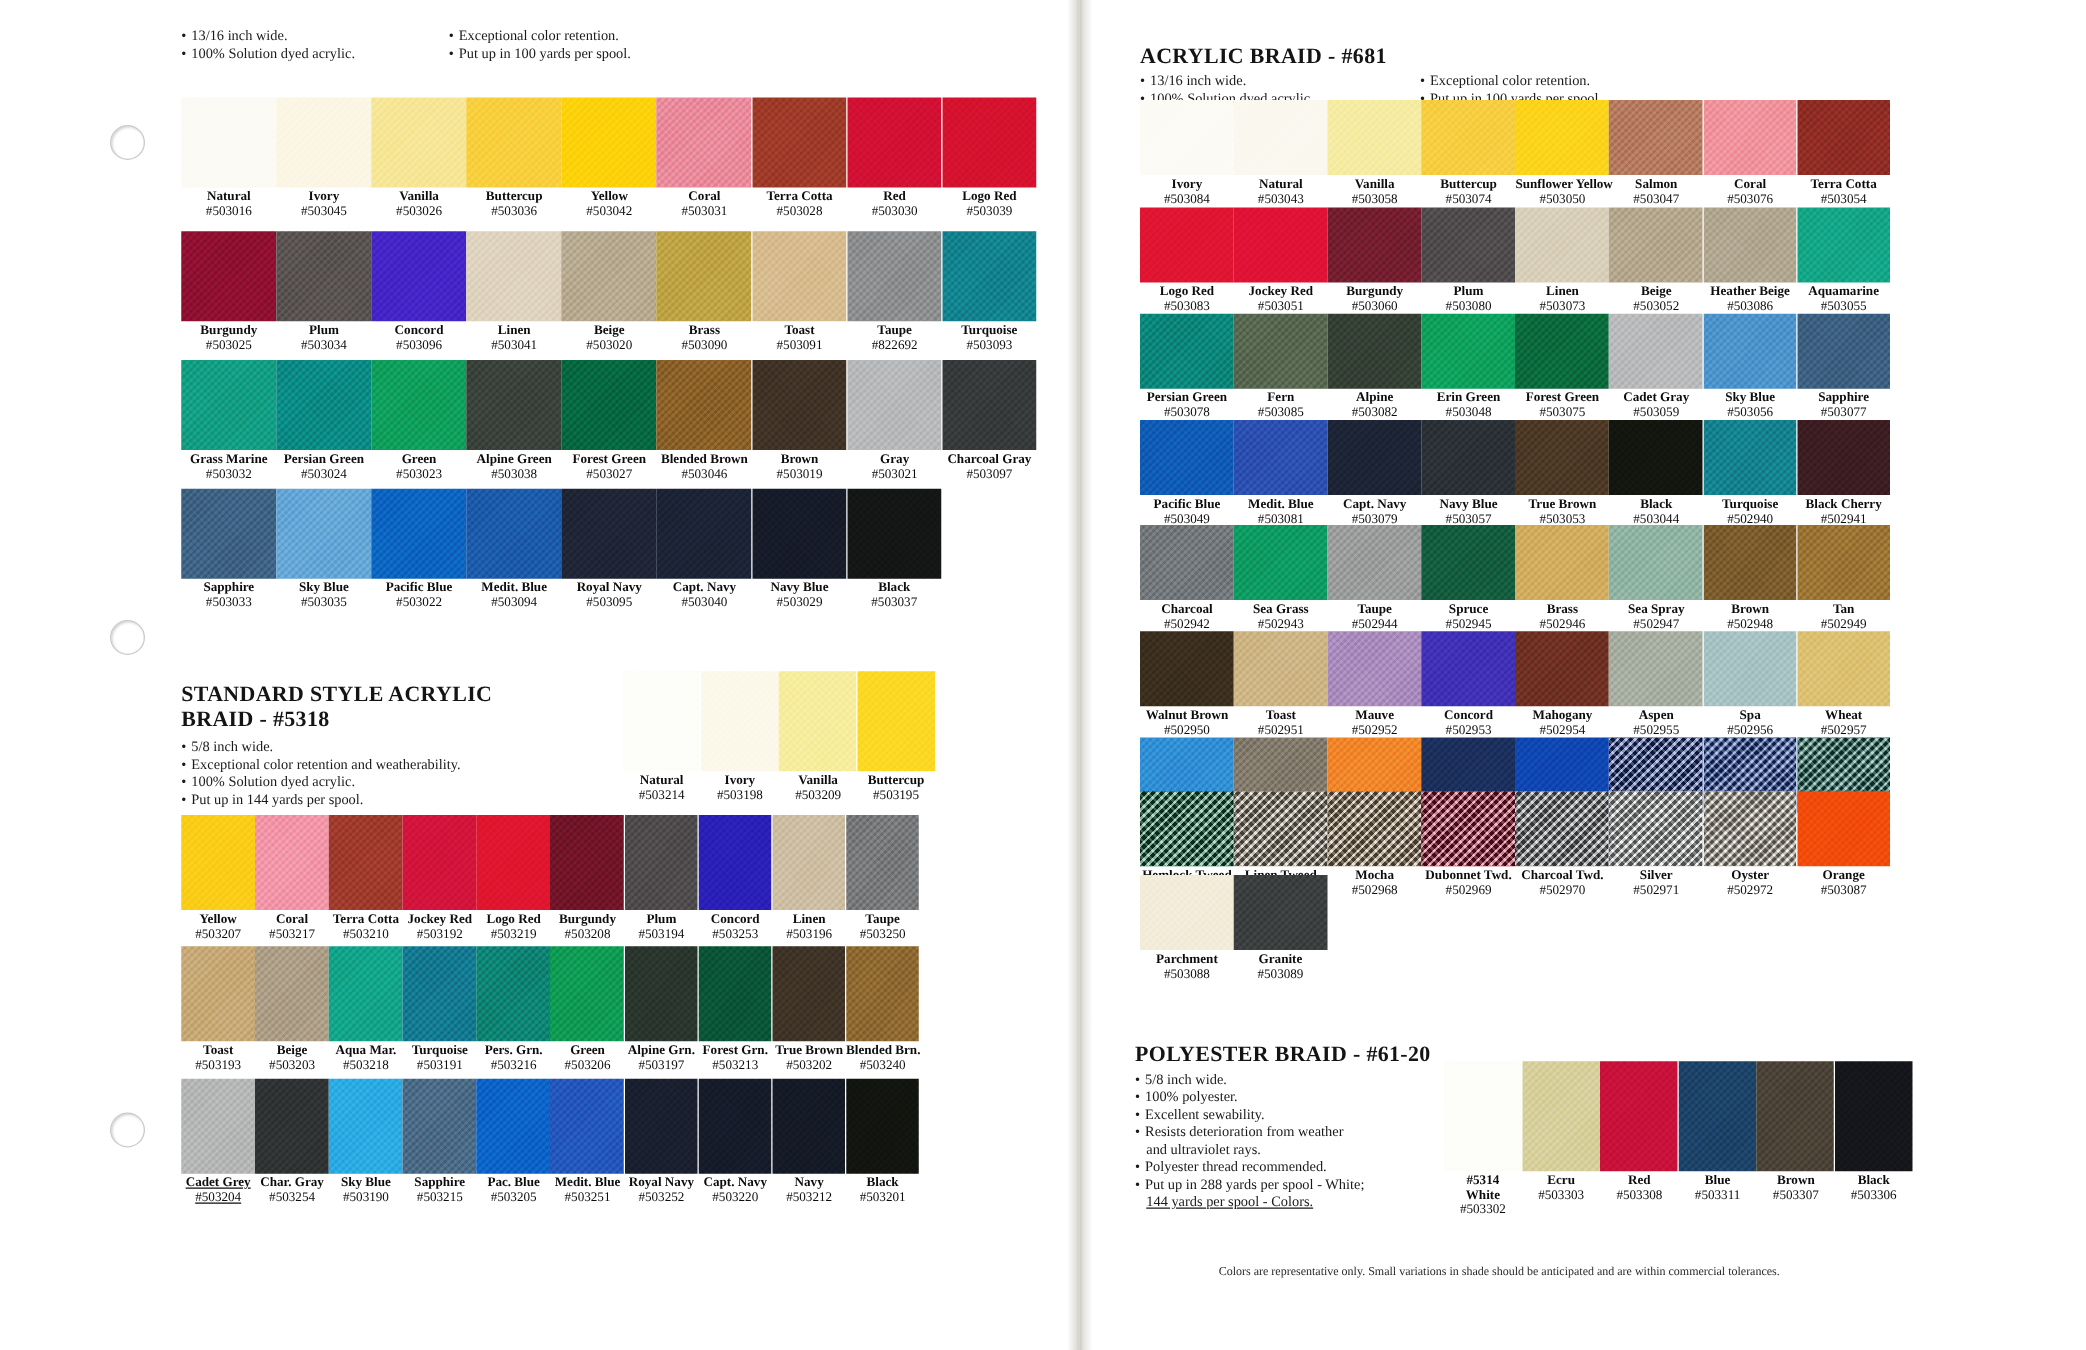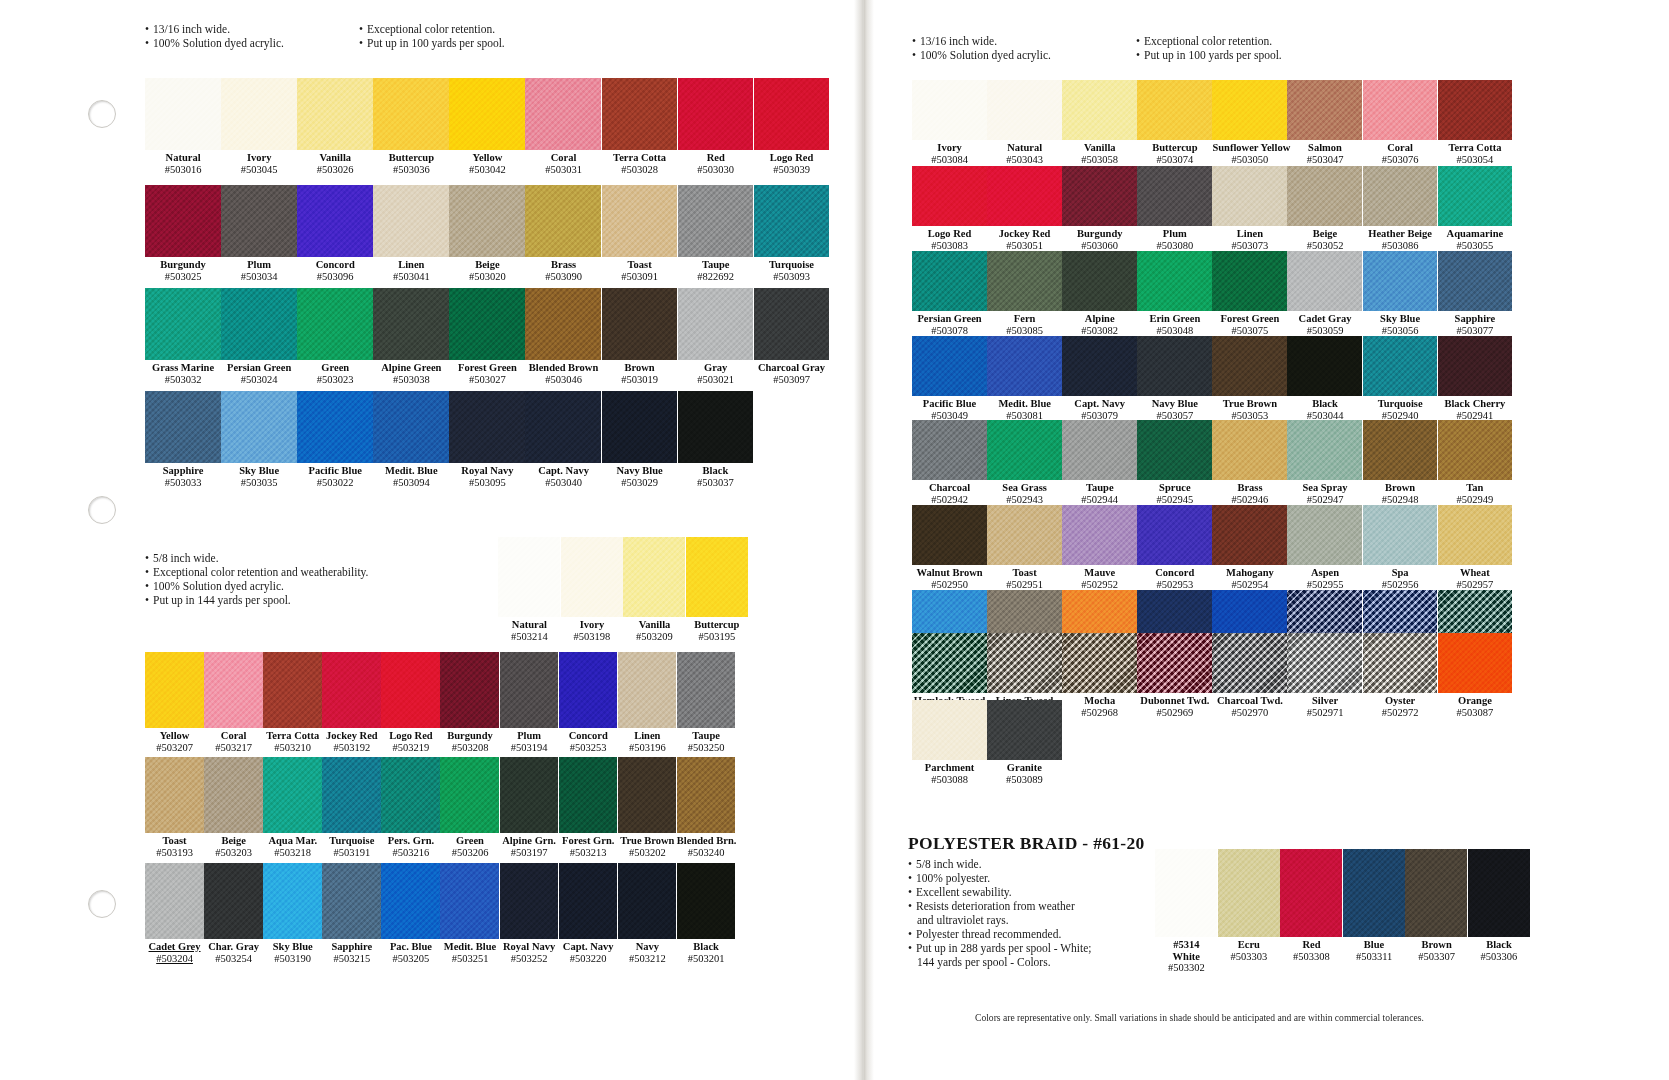--- a/index.html
+++ b/index.html
@@ -348,20 +348,24 @@
         </div>
         <div class="lab" style="width: 75.5px;">
           <div class="nm">Black</div>
           <div class="cd">#503037</div>
         </div>
       </div>
     </div>
   </div>
 
 <div class="section" id="sec-standard" style="left:145px;top:545px;width:350px;">
+  <h2 class="sec-title" style="line-height:20px;">
+    <span>STANDARD STYLE ACRYLIC</span><br>
+    <span>BRAID - #5318</span>
+  </h2>
   <div class="bullets" style="display:flex;flex-direction:column;margin-top:6px;">
     <span class="b">5/8 inch wide.</span>
     <span class="b">Exceptional color retention and weatherability.</span>
     <span class="b">100% Solution dyed acrylic.</span>
     <span class="b">Put up in 144 yards per spool.</span>
   </div>
 </div>
 <div id="std-top">
     <div class="swrow" style="left: 498px; top: 537px;">
       <div class="chips">
@@ -623,20 +627,21 @@
         </div>
         <div class="lab" style="width: 58.5px;">
           <div class="nm">Black</div>
           <div class="cd">#503201</div>
         </div>
       </div>
     </div>
   </div>
 
 <div class="section" id="sec-681" style="left:912px;top:34px;width:640px;">
+  <h2 class="sec-title">ACRYLIC BRAID - #681</h2>
   <div class="bullets two-col">
     <div style="width:190px;">
       <span class="b">13/16 inch wide.</span>
       <span class="b">100% Solution dyed acrylic.</span>
     </div>
     <div>
       <span class="b">Exceptional color retention.</span>
       <span class="b">Put up in 100 yards per spool.</span>
     </div>
   </div>
@@ -1163,21 +1168,21 @@
 <div class="section" id="sec-poly" style="left:908px;top:833px;width:300px;">
   <h2 class="sec-title">POLYESTER BRAID - #61-20</h2>
   <div class="bullets" id="poly-bullets" style="display:flex;flex-direction:column;margin-top:2px;">
       <span class="b">5/8 inch wide.</span>
       <span class="b">100% polyester.</span>
       <span class="b">Excellent sewability.</span>
       <span class="b">Resists deterioration from weather</span>
       <span style="padding-left: 9px;">and ultraviolet rays.</span>
       <span class="b">Polyester thread recommended.</span>
       <span class="b">Put up in 288 yards per spool - White;</span>
-      <span style="padding-left: 9px;">144 yards per spool - Colors.</span>
+      <span style="padding-left: 9px; text-decoration: underline;">144 yards per spool - Colors.</span>
     </div>
 </div>
 <div id="poly-swatches">
     <div class="swrow" style="left: 1155px; top: 849px;">
       <div class="chips">
         <div class="chip" style="width: 62px; height: 88px; background: rgb(253, 253, 250); margin-right: 0.6px;">
           <span class="tex"></span>
         </div>
         <div class="chip" style="width: 62px; height: 88px; background: rgb(214, 207, 154); margin-right: 0.6px;">
           <span class="tex"></span>

